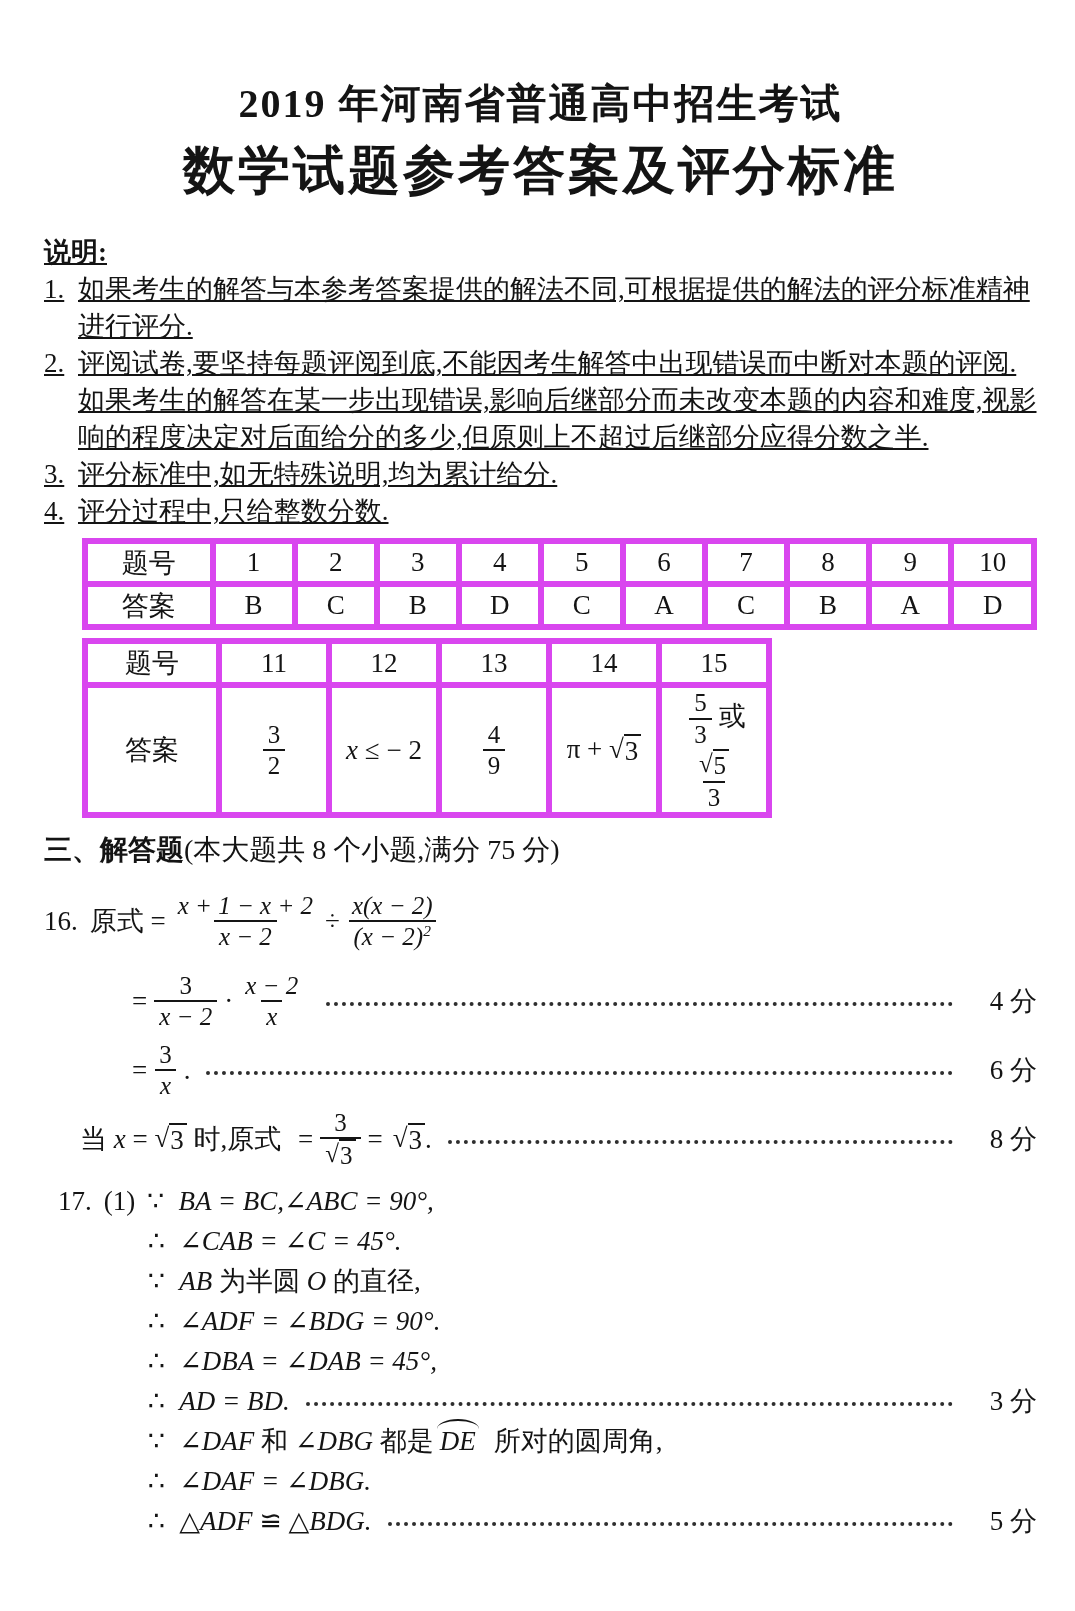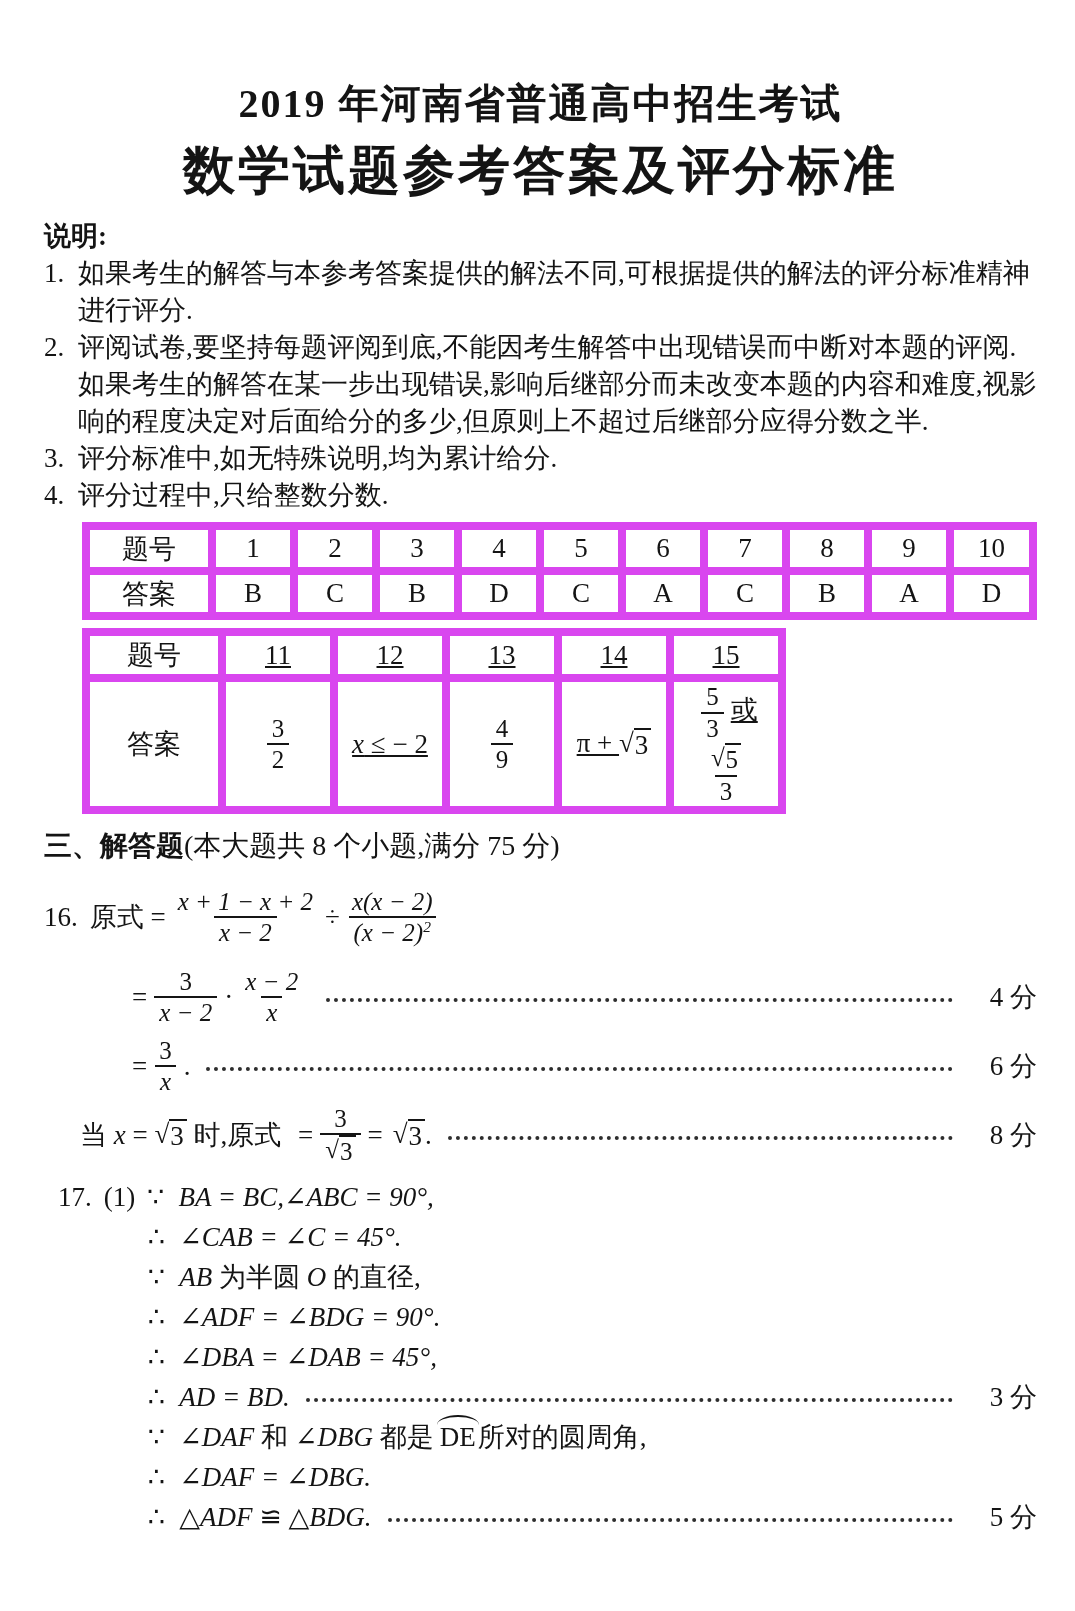--- a/index.html
+++ b/index.html
@@ -5,48 +5,48 @@
   html,body{margin:0;padding:0;}
   body{
     width:1075px;height:1611px;overflow:hidden;background:#ffffff;color:#141414;
     font-family:"Liberation Serif","DejaVu Serif","DejaVu Sans",serif;
   }
   .page{box-sizing:border-box;width:1075px;height:1611px;padding:80px 38px 0 44px;}
   
   .title1{text-align:center;font-size:40px;font-weight:bold;letter-spacing:2px;line-height:1.2;}
   .title2{text-align:center;font-size:52px;font-weight:bold;letter-spacing:3px;line-height:1.2;margin-top:12px;}
   
-  .notes{margin-top:16px;font-size:27px;line-height:37px;}
+  .notes{margin-top:32px;font-size:27px;line-height:37px;text-decoration:underline;}
   .notes-heading{font-weight:bold;}
   .note-item{display:flex;}
   .note-num{flex:none;width:34px;}
   .note-text{flex:1;}
   
   .sechead{font-size:28px;font-weight:bold;margin-top:14px;line-height:36px;}
   .shr{font-weight:normal;}
   
   table{border-collapse:collapse;margin:8px 0 4px 38px;}
-  td{border:8px solid #d946ef;text-align:center;font-size:27px;padding:0;}
+  td{border:6px solid #d946ef;text-align:center;font-size:27px;padding:0;}
   .t1 td{height:37px;}
   .t1 .lab{width:128px;}
   .t1 .c{width:80px;}
   .t2 .r1 td{height:38px;}
   .t2 .r2 td{height:66px;}
   .t2 .lab{width:128px;}
-  .t2 .c{width:104px;text-decoration:underline;}
+  .t2 .c{width:104px;}
   
   .mi{font-style:italic;}
   .frac{display:inline-flex;flex-direction:column;align-items:center;vertical-align:middle;font-size:25px;line-height:1.18;margin:0 7px;}
   .frac .num{padding:0 5px;}
   .frac .den{border-top:2px solid #151515;padding:0 5px;}
   .sqrt{display:inline-flex;align-items:flex-start;white-space:nowrap;}
   .sqrt .sign{font-style:normal;}
   .sqrt .rad{border-top:2px solid #151515;padding:0 3px 0 1px;}
   .sup{font-size:0.62em;vertical-align:super;}
-  .arc{position:relative;margin:0 0 0 4px;padding:0 2px;display:inline-block;}
+  .arc{position:relative;font-style:italic;margin:0 16px 0 4px;padding:0 2px;display:inline-block;}
   .arc::before{content:"";position:absolute;left:-1px;right:-1px;top:-7px;height:8px;
     border-top:2.5px solid #151515;border-radius:50% 50% 0 0 / 100% 100% 0 0;}
   
   .mline{display:flex;align-items:center;font-size:27px;}
   .dots{flex:1;height:0;border-top:4.5px dotted #2e2e2e;margin:0 12px 0 16px;transform:translateY(3px);}
   .score{flex:none;min-width:72px;text-align:right;font-size:27px;white-space:nowrap;}
   .gap-s{display:inline-block;width:10px;}
   .rsym{margin-right:14px;}
   .plabel{margin-right:12px;}
   

